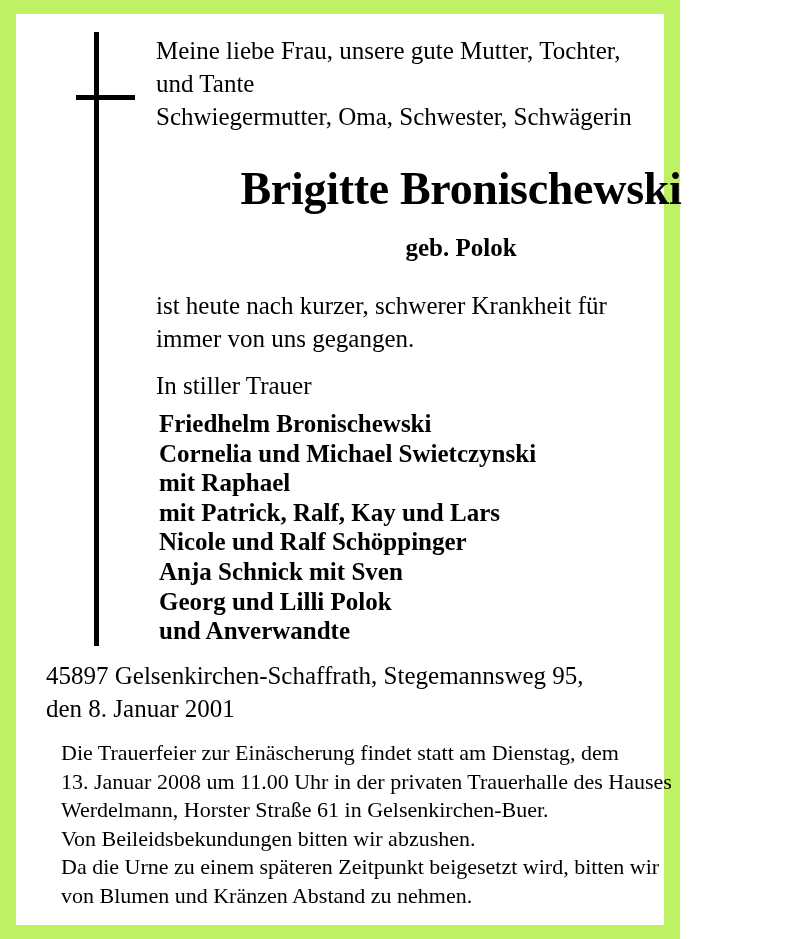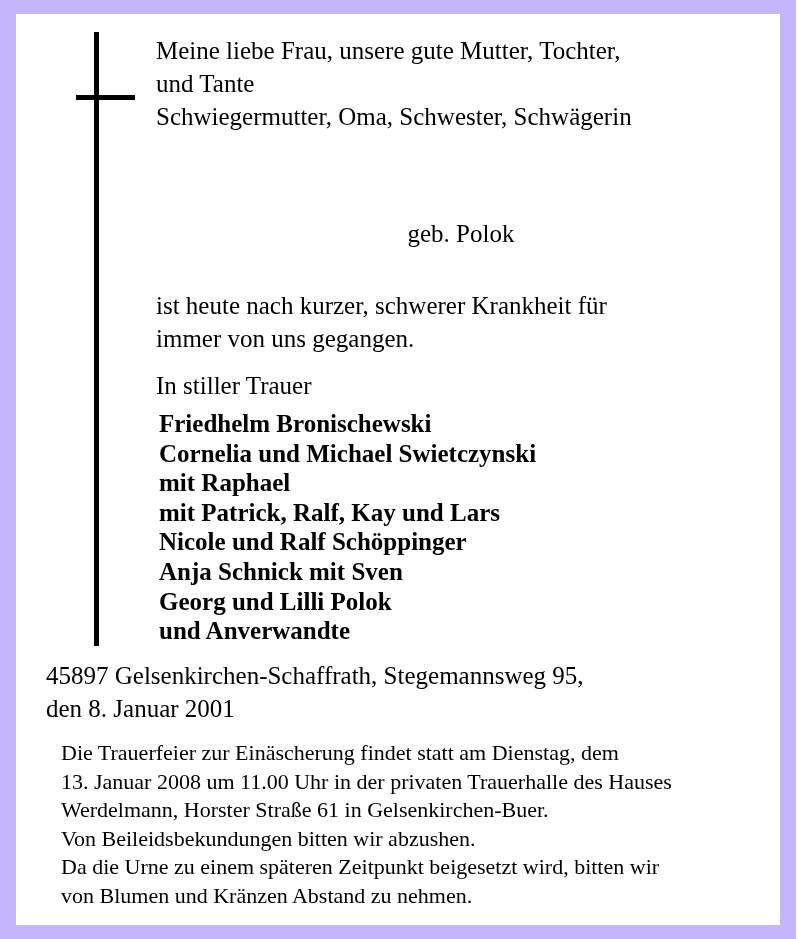--- a/index.html
+++ b/index.html
@@ -9,24 +9,24 @@
   }
   body {
     width: 800px;
     height: 939px;
     font-family: "Liberation Serif", serif;
     color: #000000;
     overflow: hidden;
   }
   .obituary {
     position: relative;
-    width: 796px;
+    width: 680px;
     height: 939px;
     box-sizing: border-box;
-    background: #c4b5fd;
+    background: #bef264;
     padding: 14px 16px 14px 16px;
   }
   .inner {
     position: relative;
     width: 100%;
     height: 100%;
     background: #ffffff;
     box-sizing: border-box;
   }
   .cross {
@@ -72,25 +72,25 @@
     width: 610px;
     text-align: center;
     font-size: 46px;
     font-weight: bold;
     letter-spacing: -0.3px;
     white-space: nowrap;
   }
   .maiden {
     position: absolute;
     left: 140px;
-    top: 206px;
+    top: 220px;
     width: 610px;
     text-align: center;
     font-size: 25px;
-    font-weight: normal;
+    font-weight: bold;
   }
   .body-text {
     position: absolute;
     left: 140px;
     top: 275px;
     width: 600px;
     font-size: 25px;
     line-height: 33px;
   }
   .mourning-label {
@@ -143,20 +143,21 @@
     </div>
 
     <div class="content">
 
       <div class="intro">
         <div>Meine liebe Frau, unsere gute Mutter, Tochter,</div>
         <div>und Tante</div>
         <div>Schwiegermutter, Oma, Schwester, Schwägerin</div>
       </div>
 
+      <div class="name">Brigitte Bronischewski</div>
       <div class="maiden">geb. Polok</div>
 
       <div class="body-text">
         <div>ist heute nach kurzer, schwerer Krankheit für</div>
         <div>immer von uns gegangen.</div>
       </div>
 
       <div class="mourning-label">In stiller Trauer</div>
 
       <div class="mourners">

